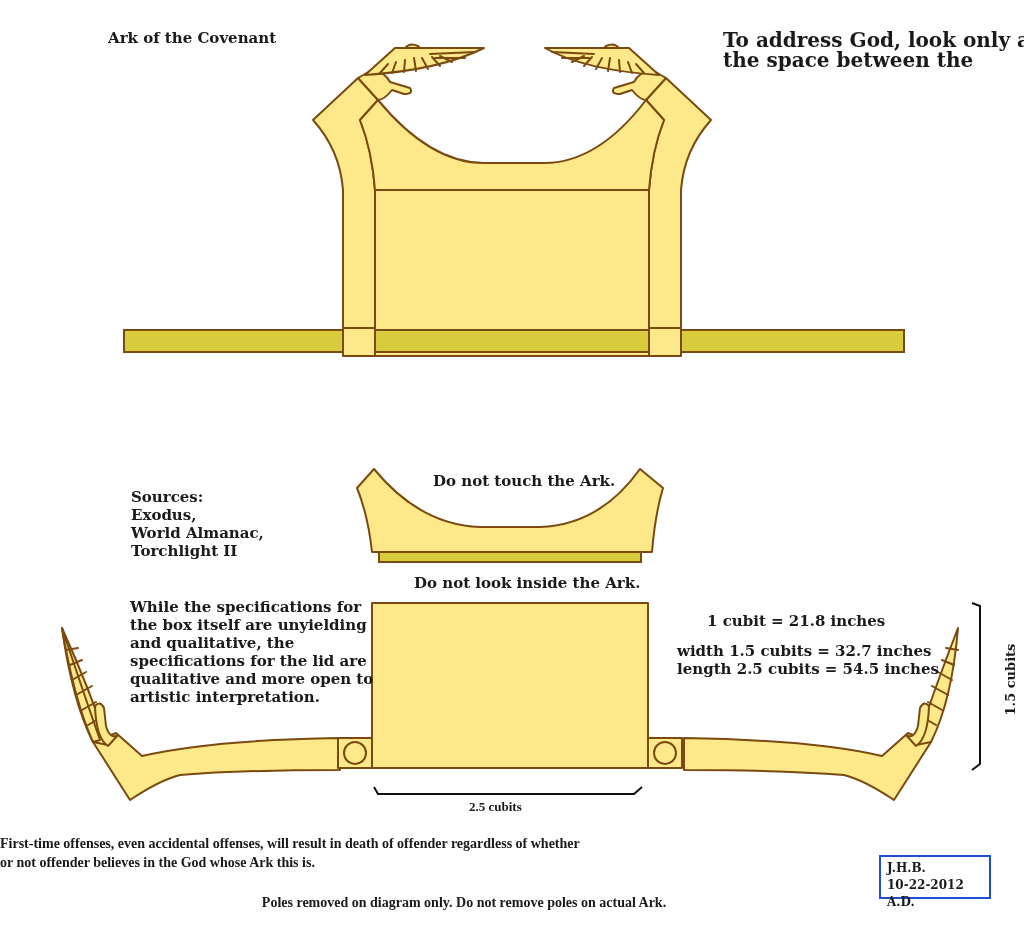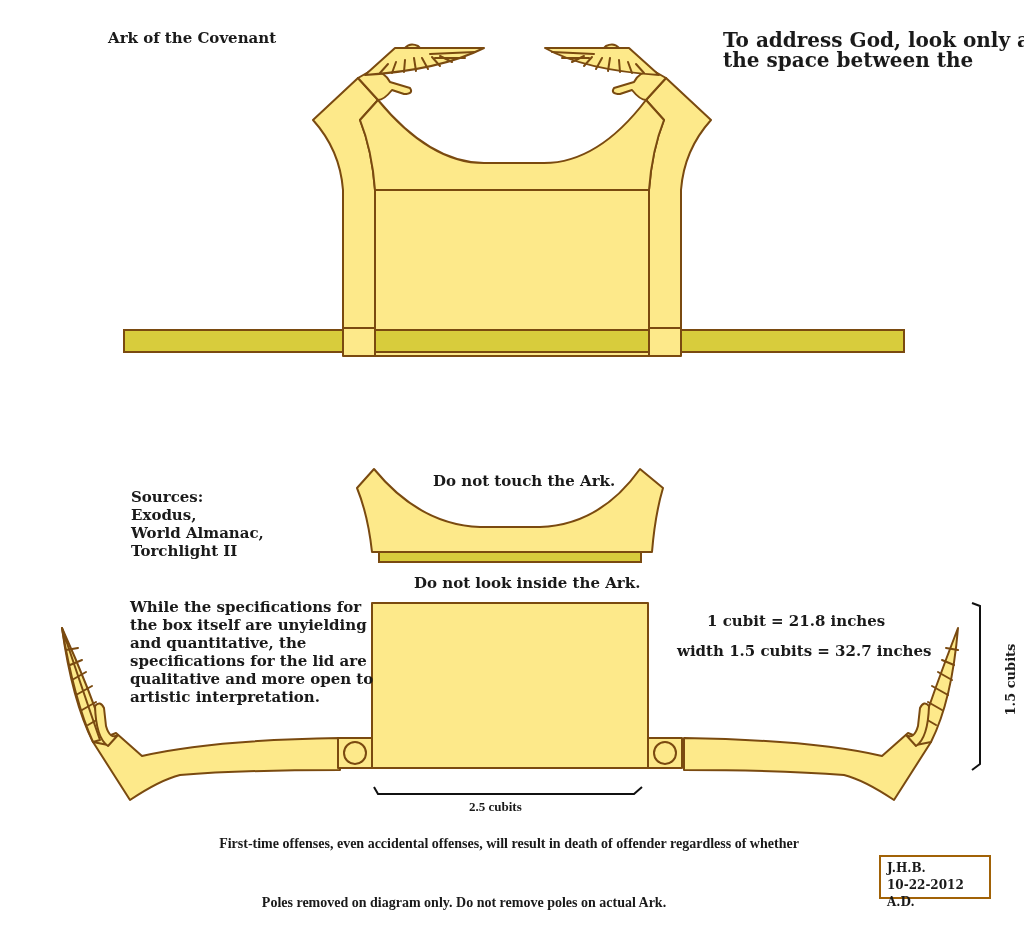--- a/index.html
+++ b/index.html
@@ -2,21 +2,21 @@
 <html><head>
 <meta charset="utf-8">
 <style>
   html, body { margin:0; padding:0; background:#ffffff; }
   body { width:1024px; height:951px; position:relative; overflow:hidden;
          font-family: "DejaVu Serif", "Liberation Serif", serif; color:#1a1a1a; }
   .lbl { position:absolute; font-weight:bold; font-size:15px; line-height:18px; white-space:nowrap; }
   .lbl-plain { position:absolute; font-size:14px; line-height:19px; white-space:nowrap; font-family:"Liberation Serif", serif; font-weight:bold; }
   .multi span { display:block; }
   svg { position:absolute; left:0; top:0; }
-  .sig { position:absolute; left:879px; top:855px; width:112px; height:44px; border:2px solid #a16207;
+  .sig { position:absolute; left:879px; top:855px; width:112px; height:44px; border:2px solid #1d4ed8;
          box-sizing:border-box; padding:3px 6px; font-weight:bold; font-size:12px; line-height:17px; }
   .sig span { display:block; }
   .vert { position:absolute; left:970px; top:672px; transform:rotate(-90deg); transform-origin:center;
           font-weight:bold; font-size:13px; width:80px; text-align:center; }
 </style>
 </head>
 <body>
 
 <svg width="1024" height="951" viewBox="0 0 1024 951">
   <defs>
@@ -104,36 +104,38 @@
 <div class="lbl multi" style="left:131px; top:488px;">
   <span>Sources:</span>
   <span>Exodus,</span>
   <span>World Almanac,</span>
   <span>Torchlight II</span>
 </div>
 
 <div class="lbl multi" style="left:130px; top:598px;">
   <span>While the specifications for</span>
   <span>the box itself are unyielding</span>
-  <span>and quantitative, the</span>
+  <span>and qualitative, the</span>
   <span>specifications for the lid are</span>
   <span>qualitative and more open to</span>
   <span>artistic interpretation.</span>
 </div>
 
 <div class="lbl" style="left:707px; top:612px;">1 cubit = 21.8 inches</div>
 <div class="lbl multi" style="left:677px; top:642px;">
   <span>width 1.5 cubits = 32.7 inches</span>
+  <span>length 2.5 cubits = 54.5 inches</span>
 </div>
 
 <div class="lbl-plain" style="left:469px; top:797px; font-size:13px;">2.5 cubits</div>
 <div class="vert">1.5 cubits</div>
 
-<div class="lbl-plain multi" style="left:0; width:1024px; top:834px; text-align:center; padding-right:6px; box-sizing:border-box;">
+<div class="lbl-plain multi" style="left:0; width:1024px; top:834px; text-align:left; padding-right:6px; box-sizing:border-box;">
   <span>First-time offenses, even accidental offenses, will result in death of offender regardless of whether</span>
+  <span>or not offender believes in the God whose Ark this is.</span>
 </div>
 
 <div class="lbl-plain" style="left:0; width:928px; top:893px; text-align:center;">Poles removed on diagram only. Do not remove poles on actual Ark.</div>
 
 <div class="sig">
   <span>J.H.B.</span>
   <span>10-22-2012 A.D.</span>
 </div>
 
 </body></html>

